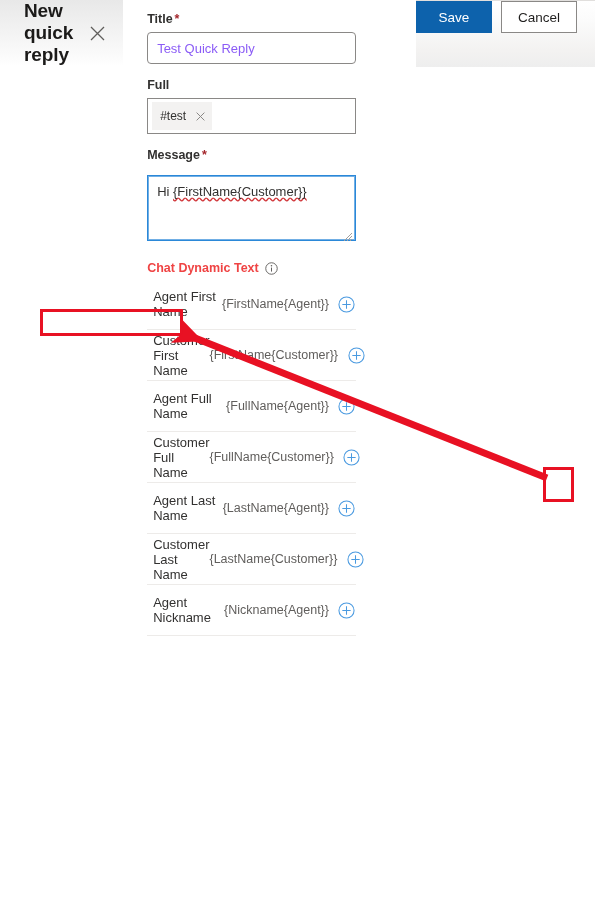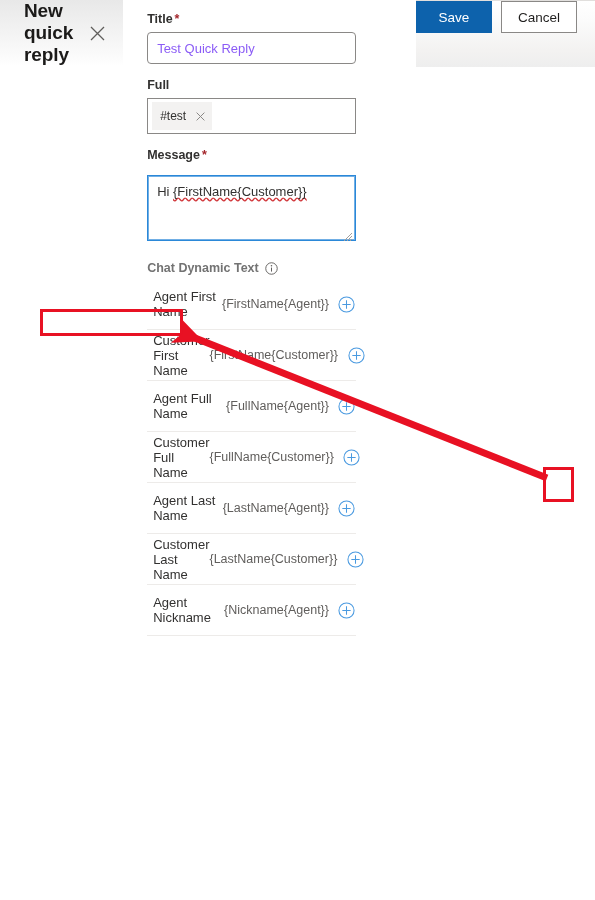--- a/index.html
+++ b/index.html
@@ -188,21 +188,21 @@
     pointer-events: none;
   }
 
   
   .section-label {
     display: flex;
     align-items: center;
     gap: 6px;
     font-size: 12.5px;
     font-weight: 600;
-    color: #737373;
+    color: #ef4444;
     margin: 16px 0 2px 0;
   }
   .info-icon {
     color: #605e5c;
     display: flex;
     align-items: center;
   }
 
   
   .dyn-list { margin-top: 4px; }

